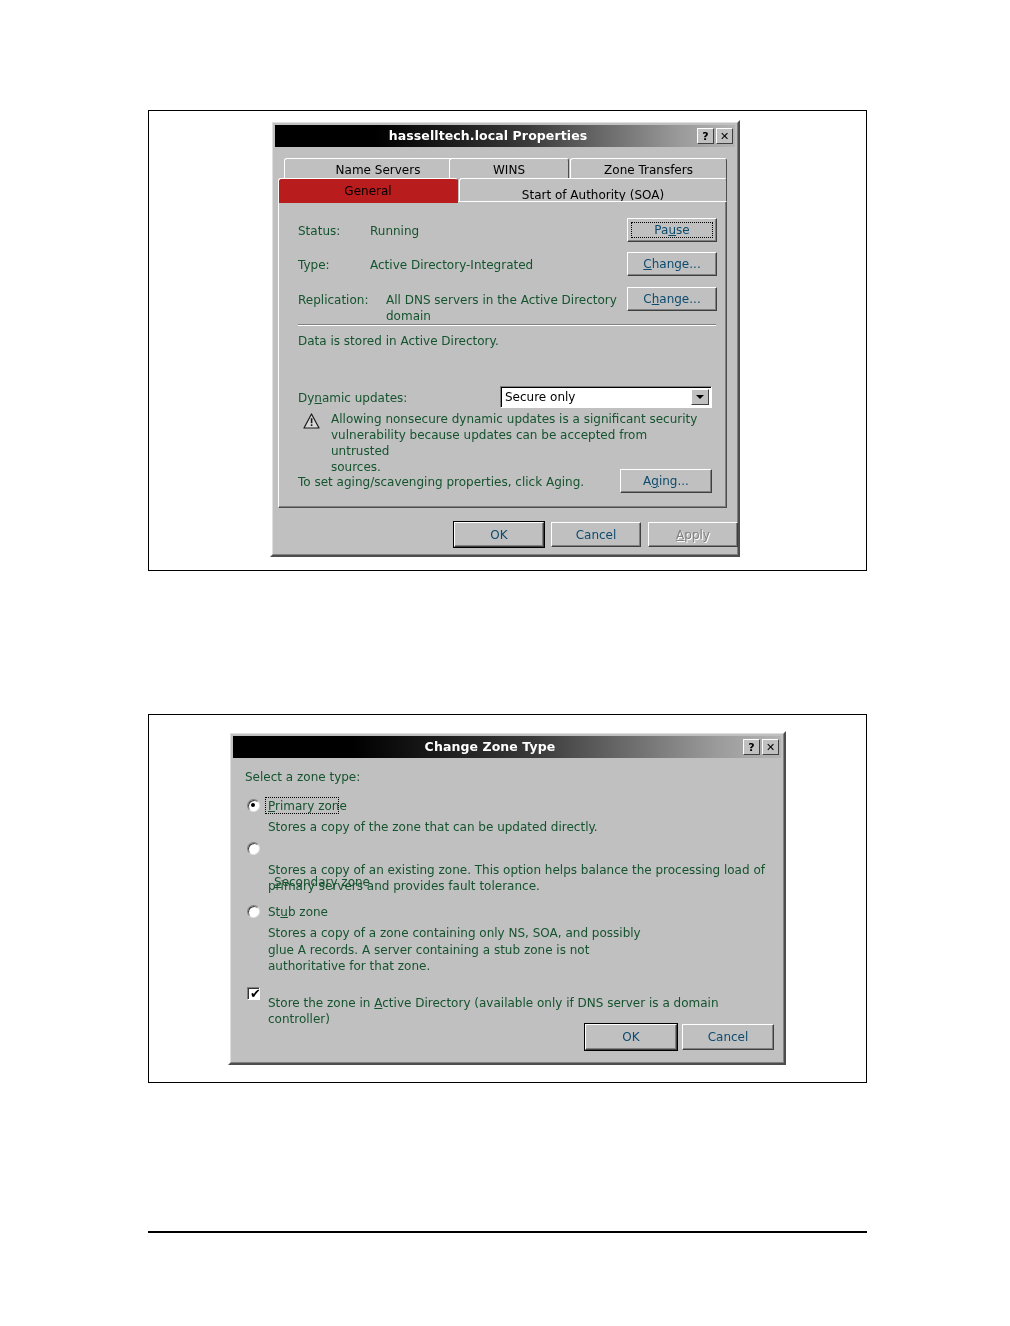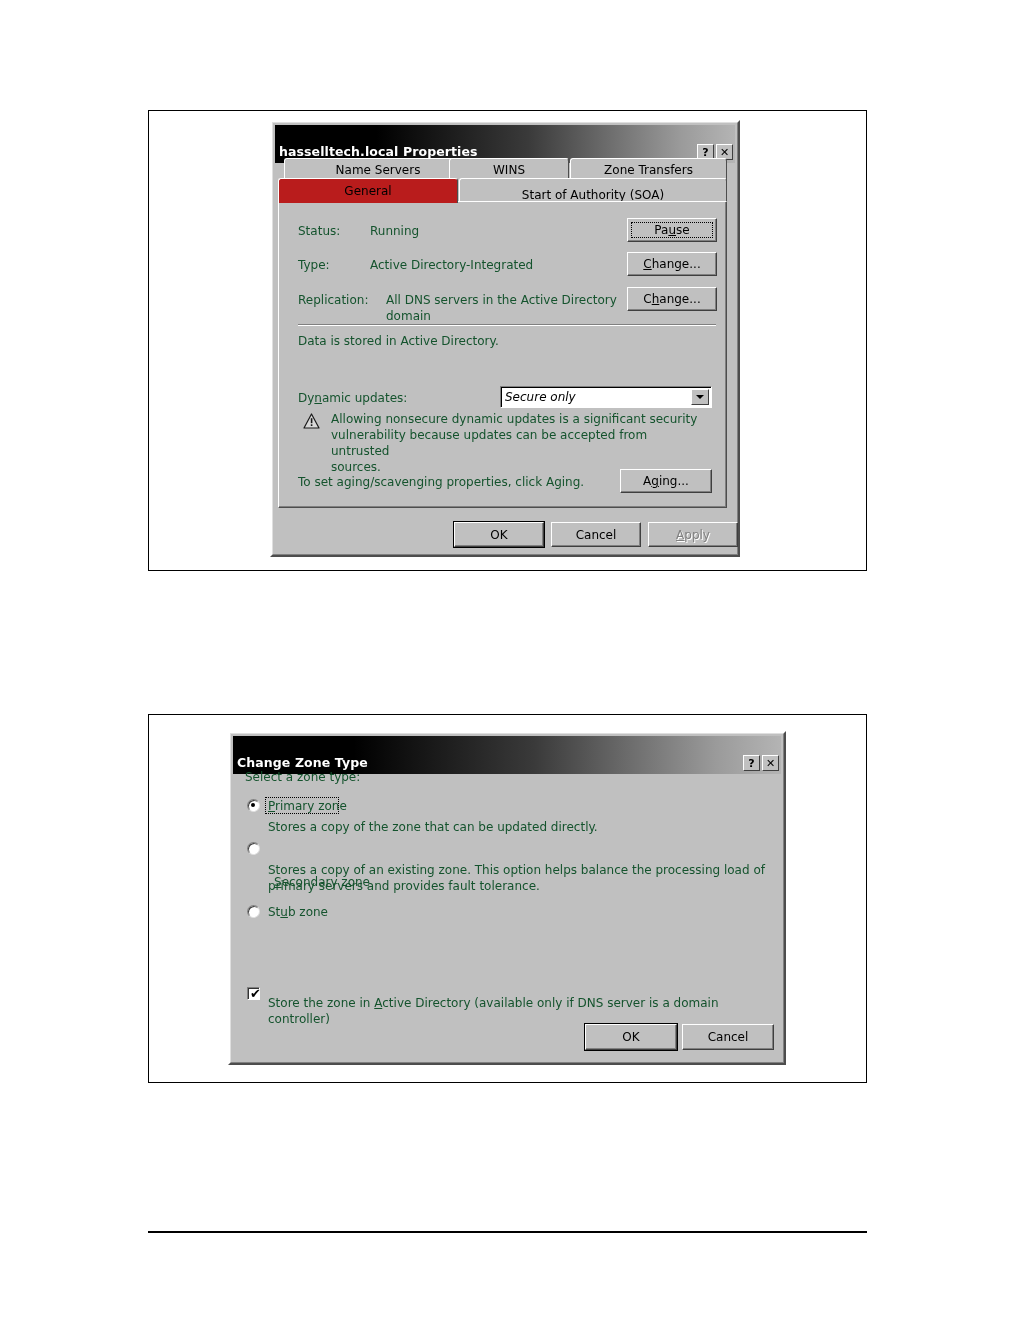--- a/index.html
+++ b/index.html
@@ -59,21 +59,22 @@
 
   .titlebar {
     position: absolute;
     left: 3px;
     top: 3px;
     right: 3px;
     height: 22px;
     background: linear-gradient(to right, #000000 0%, #000000 22%, #3a3a3a 55%, #9a9a9a 88%, #b4b4b4 100%);
     display: flex;
     align-items: center;
-    padding: 16px 2px 0 4px;
+    padding: 0 2px 0 4px;
+    text-align: center;
   }
   .titlebar-text {
     color: #ffffff;
     font-size: 12.5px;
     font-weight: bold;
     letter-spacing: 0.1px;
     white-space: nowrap;
     flex: 1 1 auto;
     line-height: 22px;
   }
@@ -100,21 +101,21 @@
   
   .btn {
     background: #c0c0c0;
     border-top: 1.5px solid #ffffff;
     border-left: 1.5px solid #ffffff;
     border-right: 1.5px solid #3f3f3f;
     border-bottom: 1.5px solid #3f3f3f;
     box-sizing: border-box;
     font-family: "DejaVu Sans", "Liberation Sans", sans-serif;
     font-size: 12px;
-    color: #000000;
+    color: #0c4a6e;
     display: flex;
     align-items: center;
     justify-content: center;
     position: relative;
     padding: 0;
   }
   .btn .btn-in {
     position: absolute;
     inset: 0px;
     box-sizing: border-box;
@@ -352,21 +353,21 @@
     <div class="btn-in"></div>
     <span>C<span class="ul">h</span>ange...</span>
   </div>
 
   <div class="sep-line" style="left:26px; top:202px; width:418px;"></div>
 
   <div class="lbl" style="left:26px; top:212px;">Data is stored in Active Directory.</div>
 
   <div class="lbl" style="left:26px; top:269px;">Dy<span class="ul">n</span>amic updates:</div>
 
-  <div class="combo" style="left:228px; top:264px; width:212px; height:22px;font-style:italic;">
+  <div class="combo" style="left:228px; top:264px; width:212px; height:22px;">
     <div class="combo-inner"></div>
     <span class="combo-text">Secure only</span>
     <span class="combo-arrow">
       <span class="tri-down"></span>
     </span>
   </div>
 
   <div class="warn-icon" style="left:31px; top:291px;">
     <svg width="17" height="16" viewBox="0 0 17 16" xmlns="http://www.w3.org/2000/svg">
       <polygon points="8.5,1 16,15 1,15" fill="#d8d8d8" stroke="#1a1a1a" stroke-width="1.2" stroke-linejoin="round"></polygon>
@@ -419,20 +420,23 @@
   <div class="lbl" style="left:38px; top:66px;"><span class="ul">P</span>rimary zone</div>
   <div class="lbl" style="left:38px; top:87px; width:480px;">Stores a copy of the zone that can be updated directly.</div>
 
   <div class="radio" style="left:17px; top:109px;"></div>
   <div class="lbl" style="left:44px; top:109px;margin-top:33px;"><span class="ul">S</span>econdary zone</div>
   <div class="lbl" style="left:38px; top:129px; width:500px; line-height:16px;">Stores a copy of an existing zone. This option helps balance the processing load of
 primary servers and provides fault tolerance.</div>
 
   <div class="radio" style="left:17px; top:172px;"></div>
   <div class="lbl" style="left:38px; top:172px;">St<span class="ul">u</span>b zone</div>
+  <div class="lbl" style="left:38px; top:192px; width:480px; line-height:16.5px;">Stores a copy of a zone containing only NS, SOA, and possibly
+glue A records. A server containing a stub zone is not
+authoritative for that zone.</div>
 
   <div class="checkbox" style="left:17px; top:254px;">
     <span class="checkbox-check">✔</span>
   </div>
   <div class="lbl" style="left:38px; top:263px;">Store the zone in <span class="ul">A</span>ctive Directory (available only if DNS server is a domain controller)</div>
 
   <div class="btn btn-default" style="position:absolute; left:355px; top:291px; width:92px; height:26px;">
     <div class="btn-in"></div>
     <span>OK</span>
   </div>

